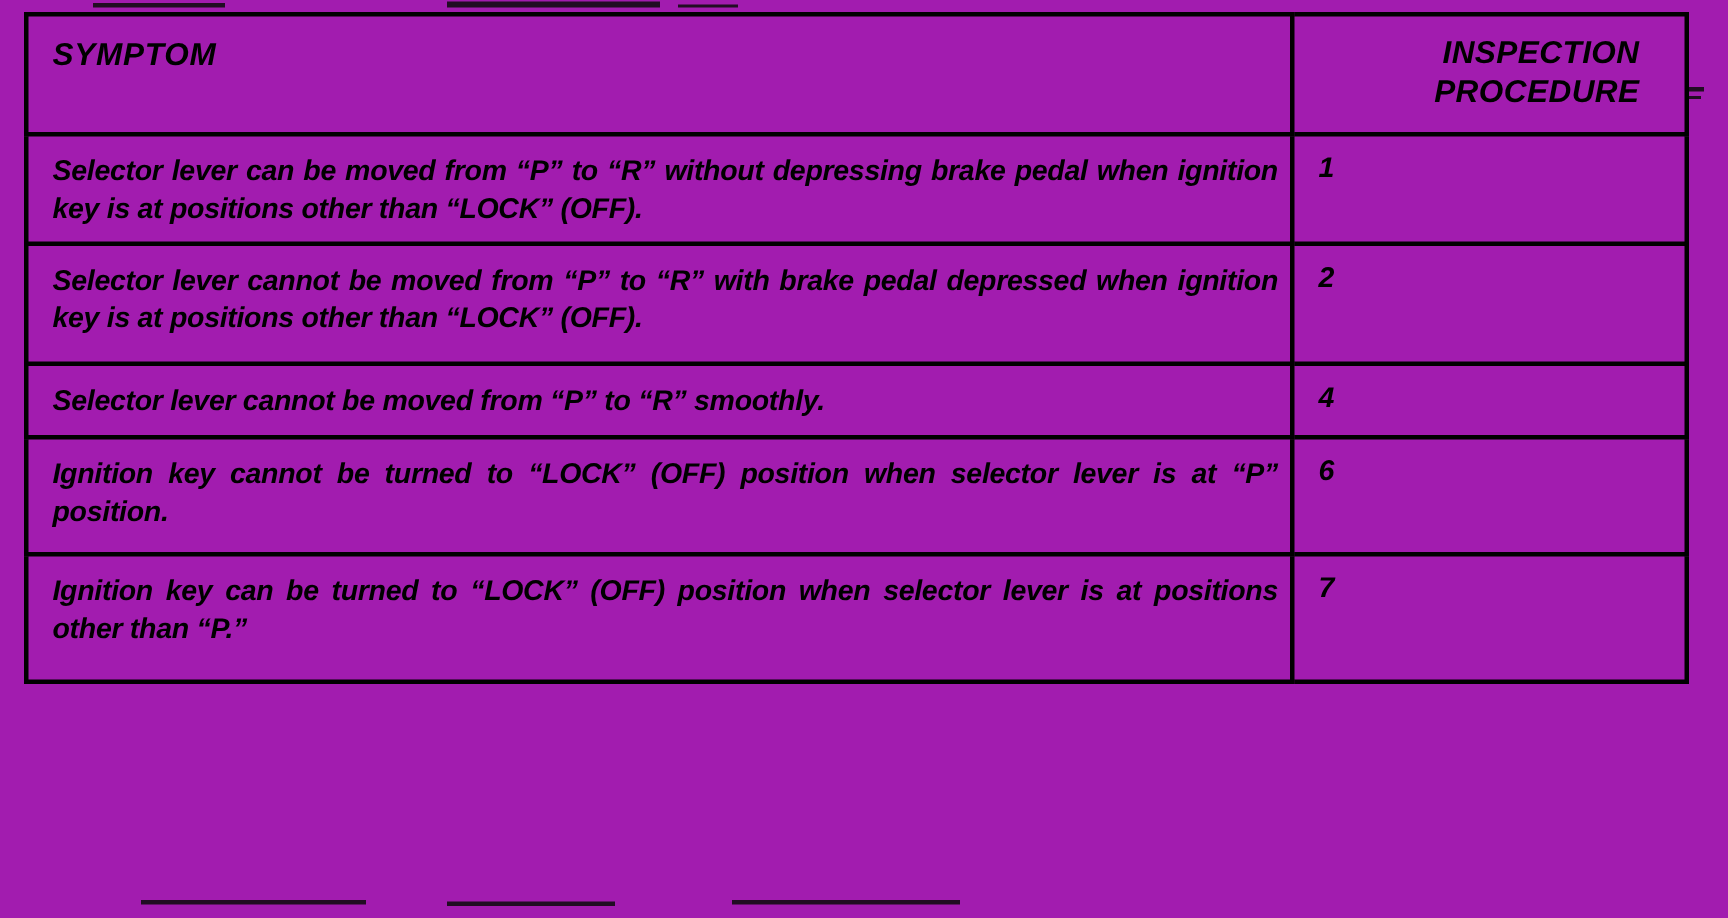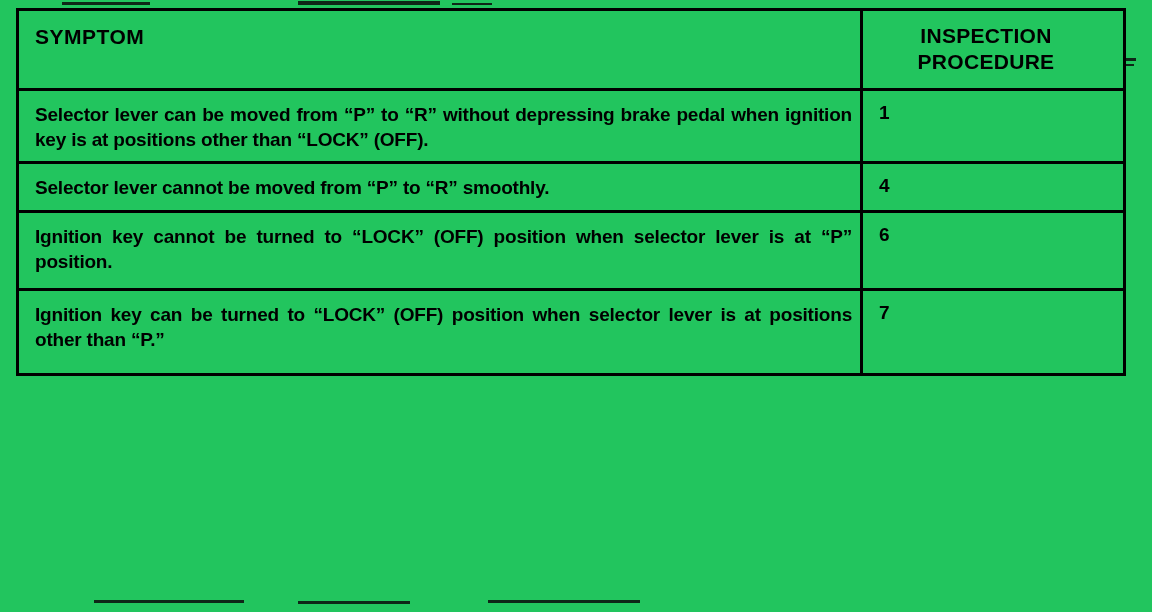--- a/index.html
+++ b/index.html
@@ -12,21 +12,22 @@
     height: 612px;
     position: relative;
     overflow: hidden;
     font-family: "Liberation Sans", sans-serif;
     color: #000000;
     -webkit-font-smoothing: none;
   }
   .page {
     position: absolute;
     inset: 0;
-    background: #22c55e;
+    background: #a21caf;
+    font-style: italic;
   }
   table.symptom-table {
     position: absolute;
     left: 16px;
     top: 8px;
     width: 1107px;
     border-collapse: collapse;
     table-layout: fixed;
   }
   table.symptom-table col.c-symptom  { width: 844px; }
@@ -39,21 +40,21 @@
   }
   th.h-symptom {
     text-align: left;
     font-size: 21px;
     font-weight: bold;
     letter-spacing: 0.5px;
     padding: 14px 16px 0 16px;
     height: 80px;
   }
   th.h-proc {
-    text-align: center;
+    text-align: right;
     font-size: 21px;
     font-weight: bold;
     letter-spacing: 0.3px;
     line-height: 26px;
     padding: 12px 30px 0 16px;
     height: 80px;
   }
   td.symptom {
     font-size: 19px;
     font-weight: bold;
@@ -103,20 +104,24 @@
       <tr>
         <th class="h-symptom">SYMPTOM</th>
         <th class="h-proc">INSPECTION PROCEDURE</th>
       </tr>
     </thead>
     <tbody>
       <tr class="r1">
         <td class="symptom">Selector lever can be moved from “P” to “R” without depressing brake pedal when ignition key is at positions other than “LOCK” (OFF).</td>
         <td class="proc">1</td>
       </tr>
+      <tr class="r2">
+        <td class="symptom">Selector lever cannot be moved from “P” to “R” with brake pedal depressed when ignition key is at positions other than “LOCK” (OFF).</td>
+        <td class="proc">2</td>
+      </tr>
       <tr class="r4">
         <td class="symptom">Selector lever cannot be moved from “P” to “R” smoothly.</td>
         <td class="proc">4</td>
       </tr>
       <tr class="r6">
         <td class="symptom">Ignition key cannot be turned to “LOCK” (OFF) position when selector lever is at “P” position.</td>
         <td class="proc">6</td>
       </tr>
       <tr class="r7">
         <td class="symptom">Ignition key can be turned to “LOCK” (OFF) position when selector lever is at positions other than “P.”</td>

